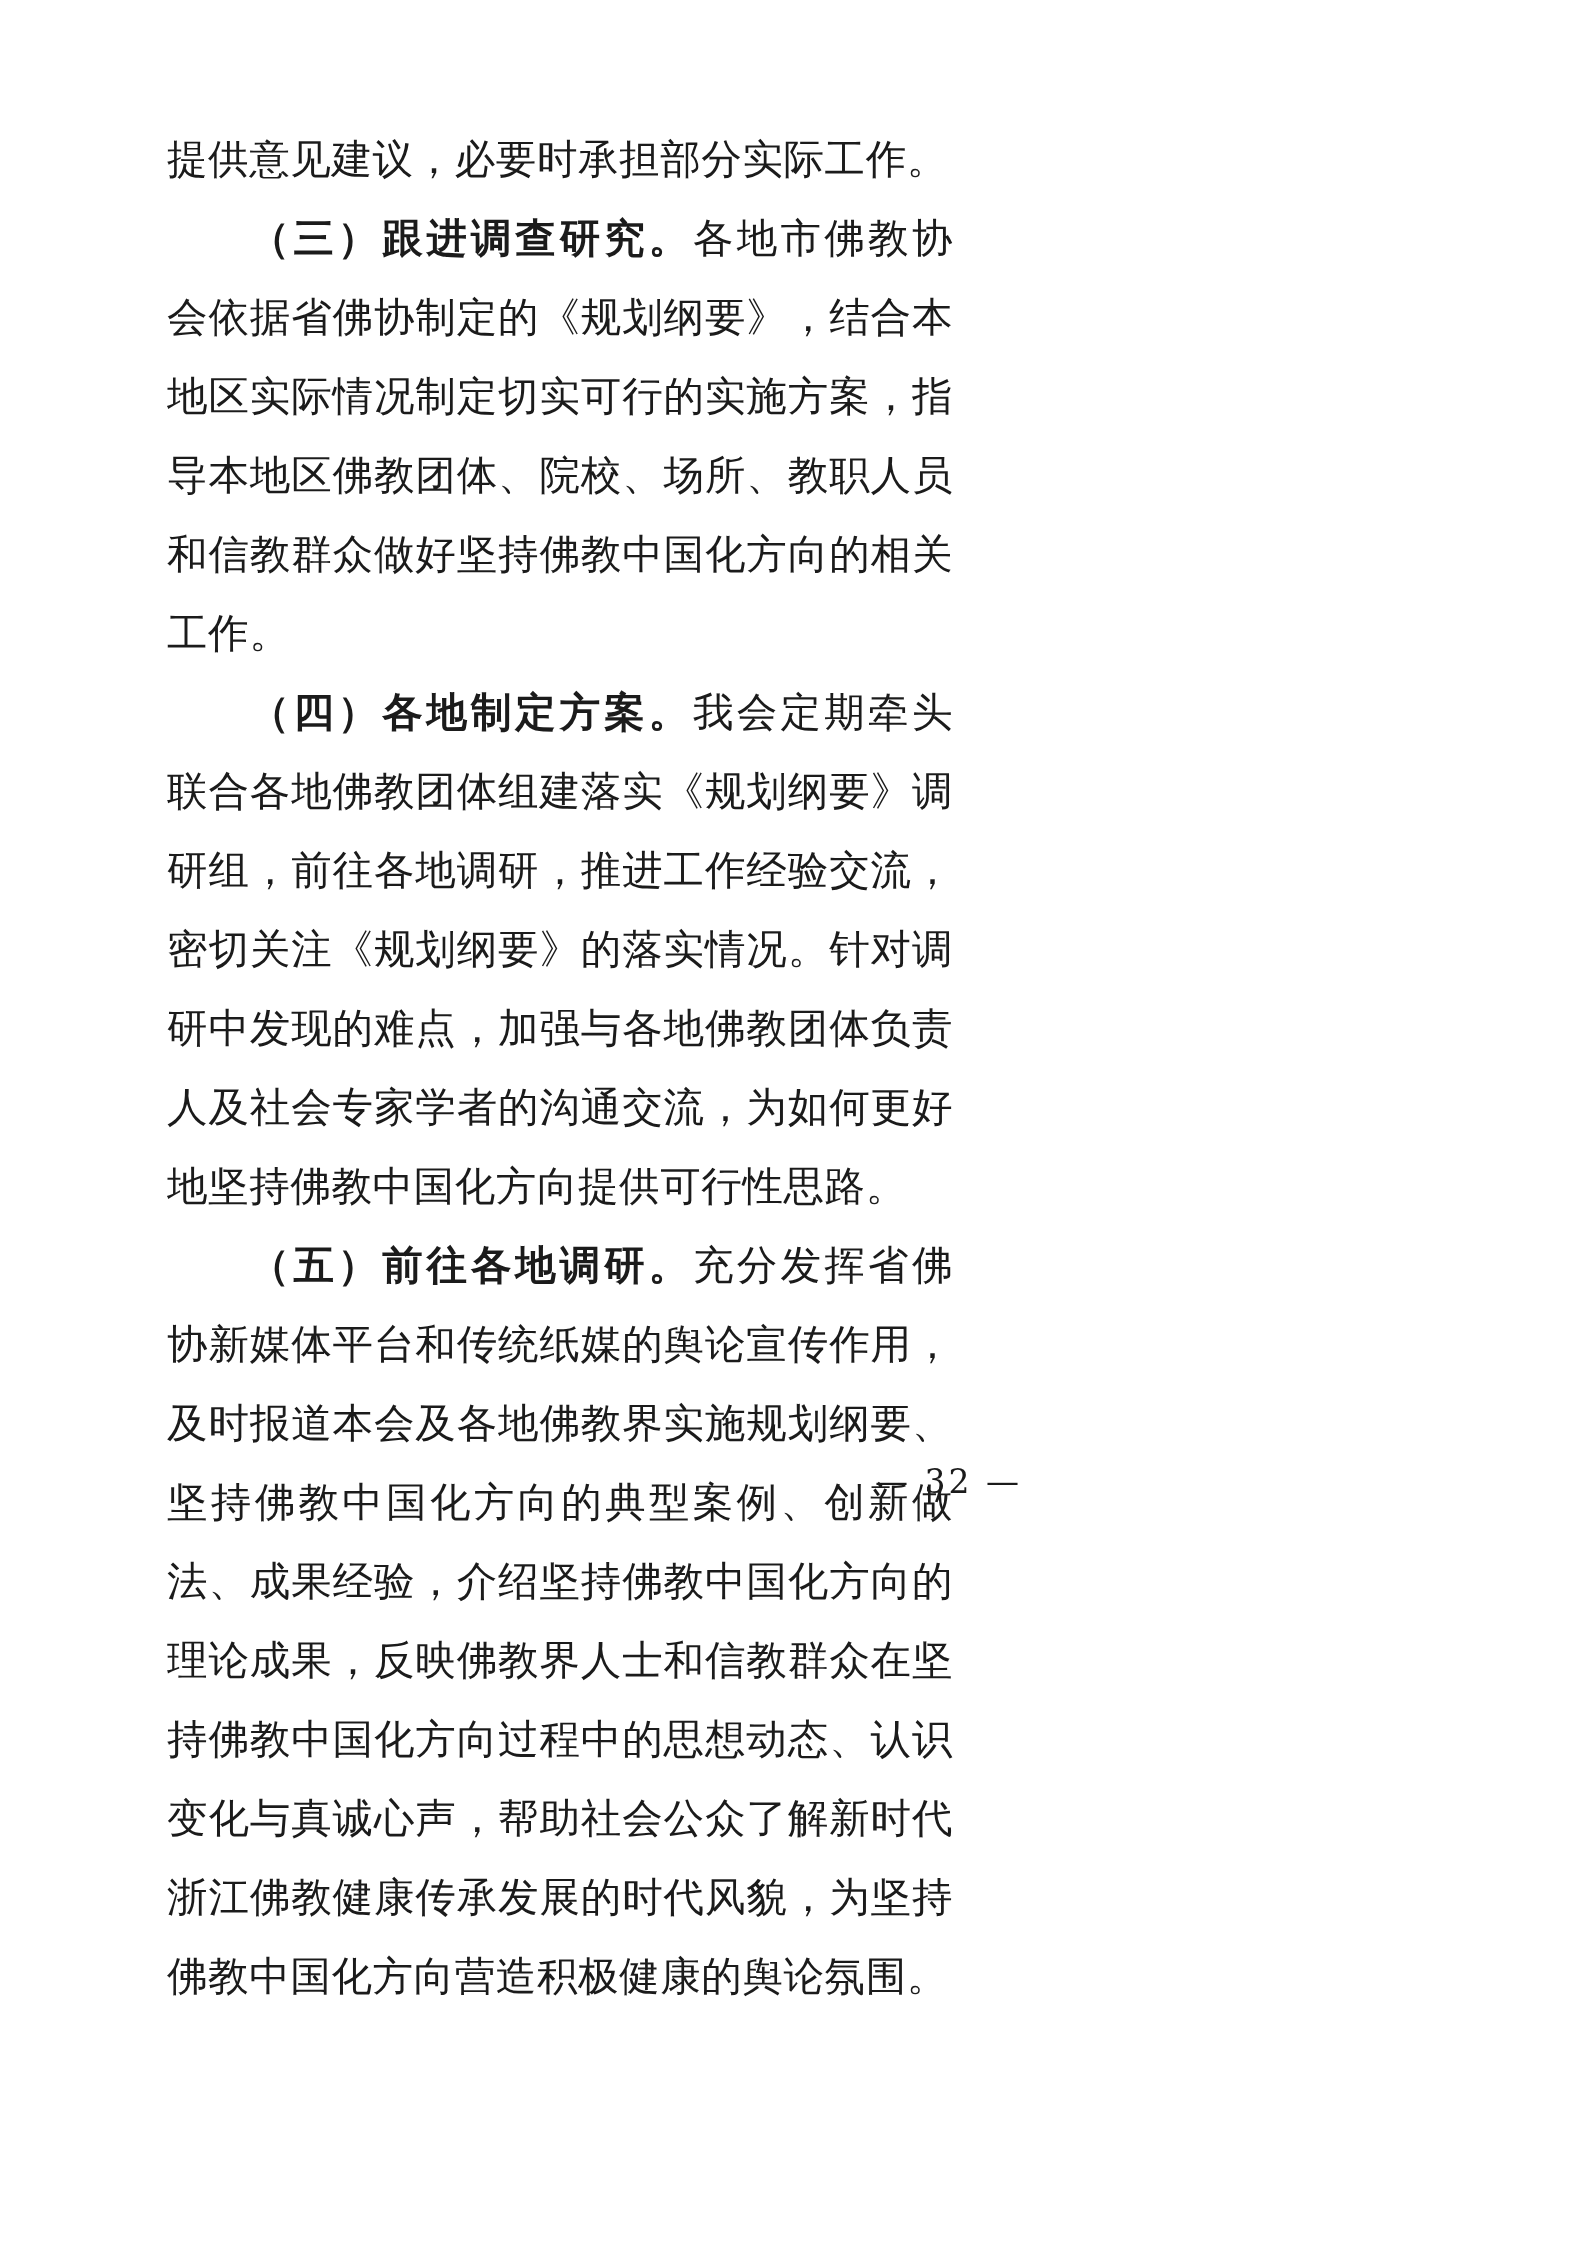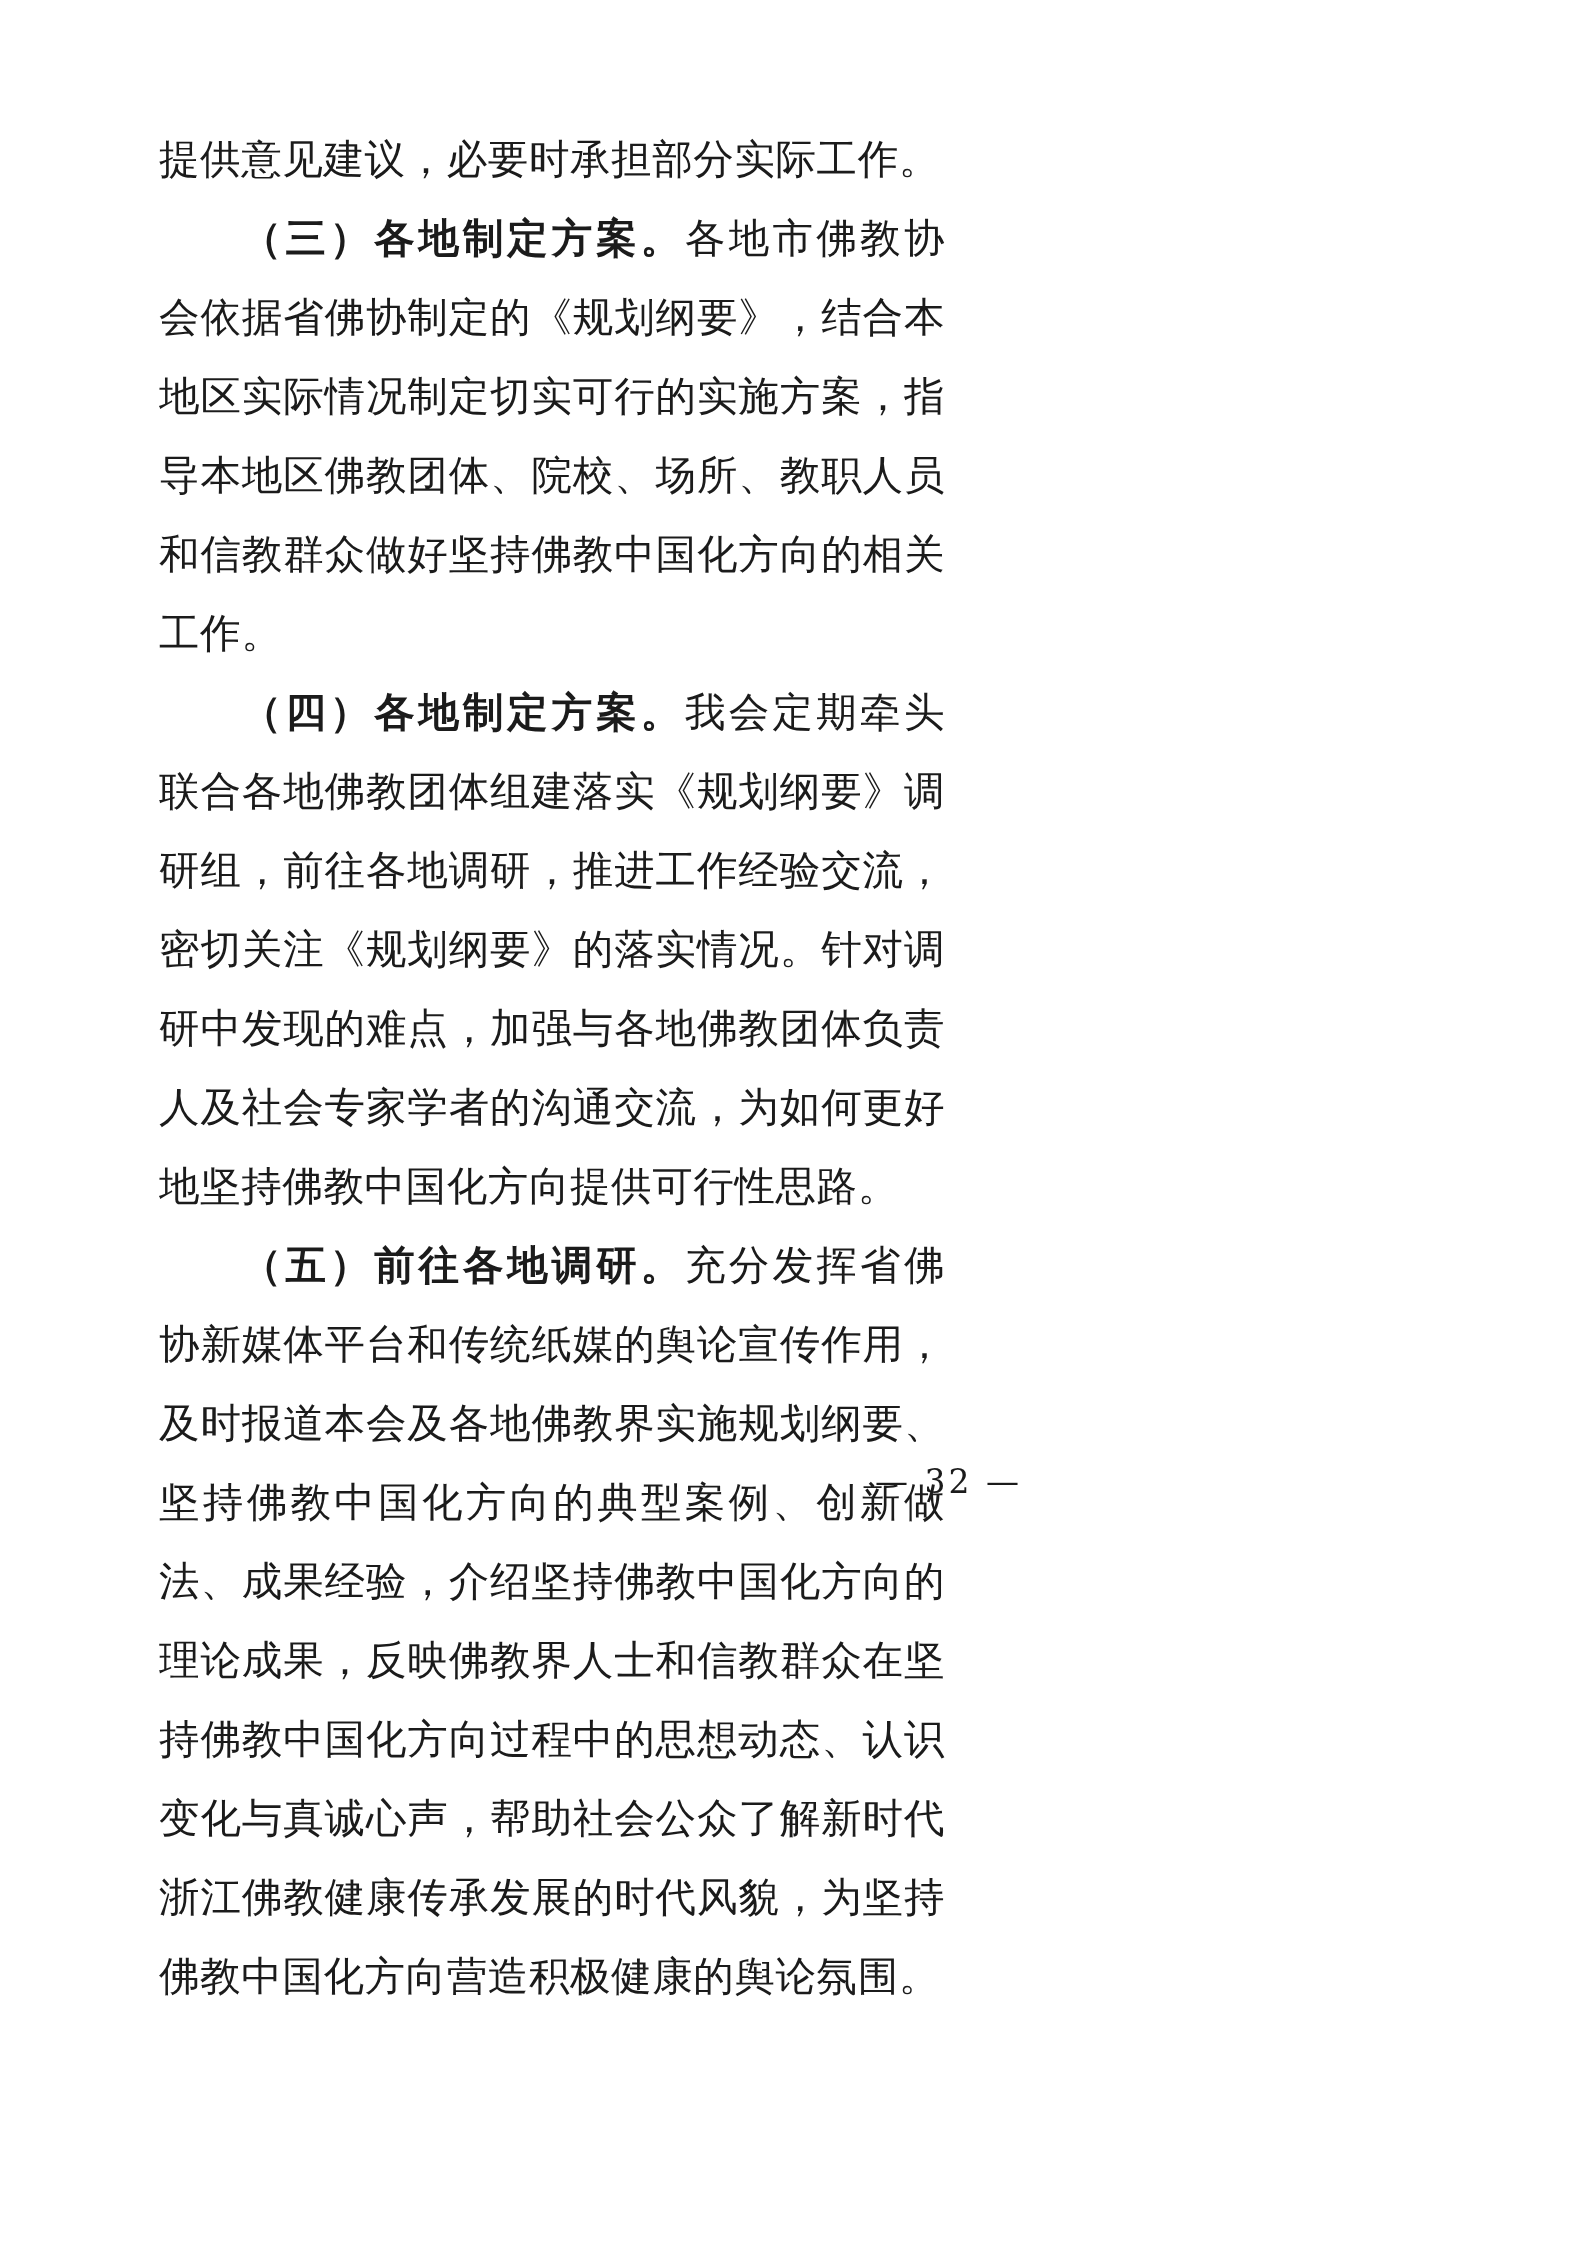--- a/index.html
+++ b/index.html
@@ -11,21 +11,21 @@
     position: relative;
     width: 1587px;
     height: 2245px;
     background: #ffffff;
     margin: 0 auto;
     overflow: hidden;
     box-sizing: border-box;
   }
   .content {
     position: absolute;
-    left: 159px;
+    left: 167px;
     top: 120px;
     width: 786px;
   }
   .para {
     font-family: "DejaVu Serif", "Liberation Serif", serif;
     font-size: 40.5px;
     line-height: 79px;
     color: #1b1b1b;
     text-align: justify;
     text-justify: inter-ideograph;
@@ -63,21 +63,21 @@
 </style>
 </head>
 <body>
 
 <div class="page">
 
   <div class="content">
 
     <p class="para"><span>提供意见建议，必要时承担部分实际工作。</span></p>
 
-    <p class="para indent"><span class="lead">（三）各地制定方案。</span><span>各地市佛教协会依据省佛协制定的《规划纲要》，结合本地区实际情况制定切实可行的实施方案，指导本地区佛教团体、院校、场所、教职人员和信教群众做好坚持佛教中国化方向的相关工作。</span></p>
+    <p class="para indent"><span class="lead">（三）跟进调查研究。</span><span>各地市佛教协会依据省佛协制定的《规划纲要》，结合本地区实际情况制定切实可行的实施方案，指导本地区佛教团体、院校、场所、教职人员和信教群众做好坚持佛教中国化方向的相关工作。</span></p>
 
     <p class="para indent"><span class="lead">（四）各地制定方案。</span><span>我会定期牵头联合各地佛教团体组建落实《规划纲要》调研组，前往各地调研，推进工作经验交流，密切关注《规划纲要》的落实情况。针对调研中发现的难点，加强与各地佛教团体负责人及社会专家学者的沟通交流，为如何更好地坚持佛教中国化方向提供可行性思路。</span></p>
 
     <p class="para indent"><span class="lead">（五）前往各地调研。</span><span>充分发挥省佛协新媒体平台和传统纸媒的舆论宣传作用，及时报道本会及各地佛教界实施规划纲要、坚持佛教中国化方向的典型案例、创新做法、成果经验，介绍坚持佛教中国化方向的理论成果，反映佛教界人士和信教群众在坚持佛教中国化方向过程中的思想动态、认识变化与真诚心声，帮助社会公众了解新时代浙江佛教健康传承发展的时代风貌，为坚持佛教中国化方向营造积极健康的舆论氛围。</span></p>
 
   </div>
 
   <div class="pageno"><span class="pageno-inner">— 32 —</span></div>
 
 </div>

